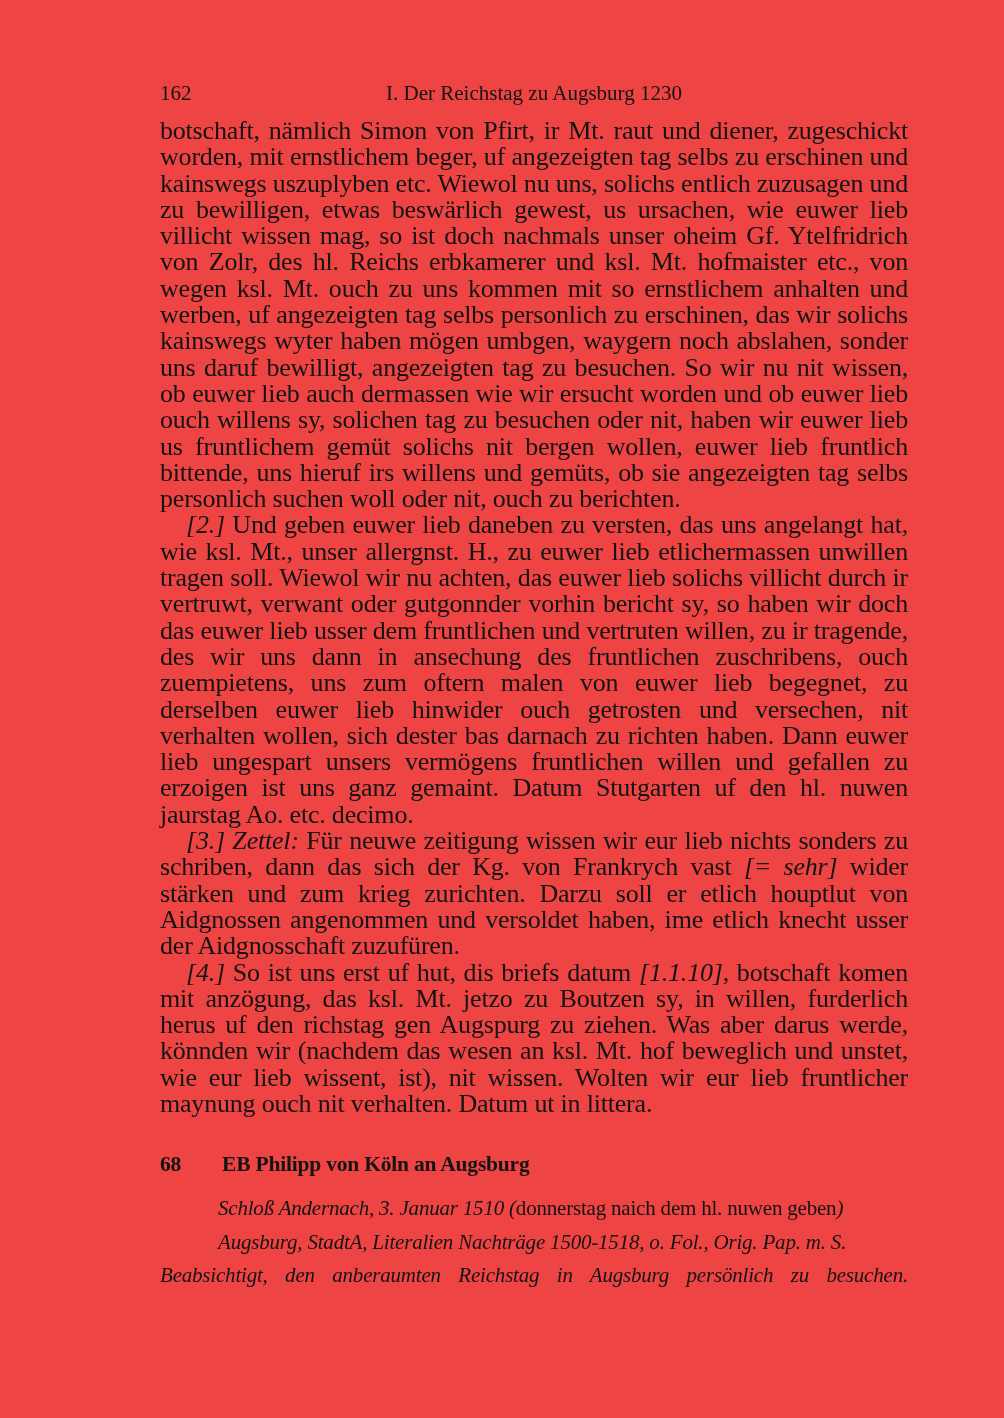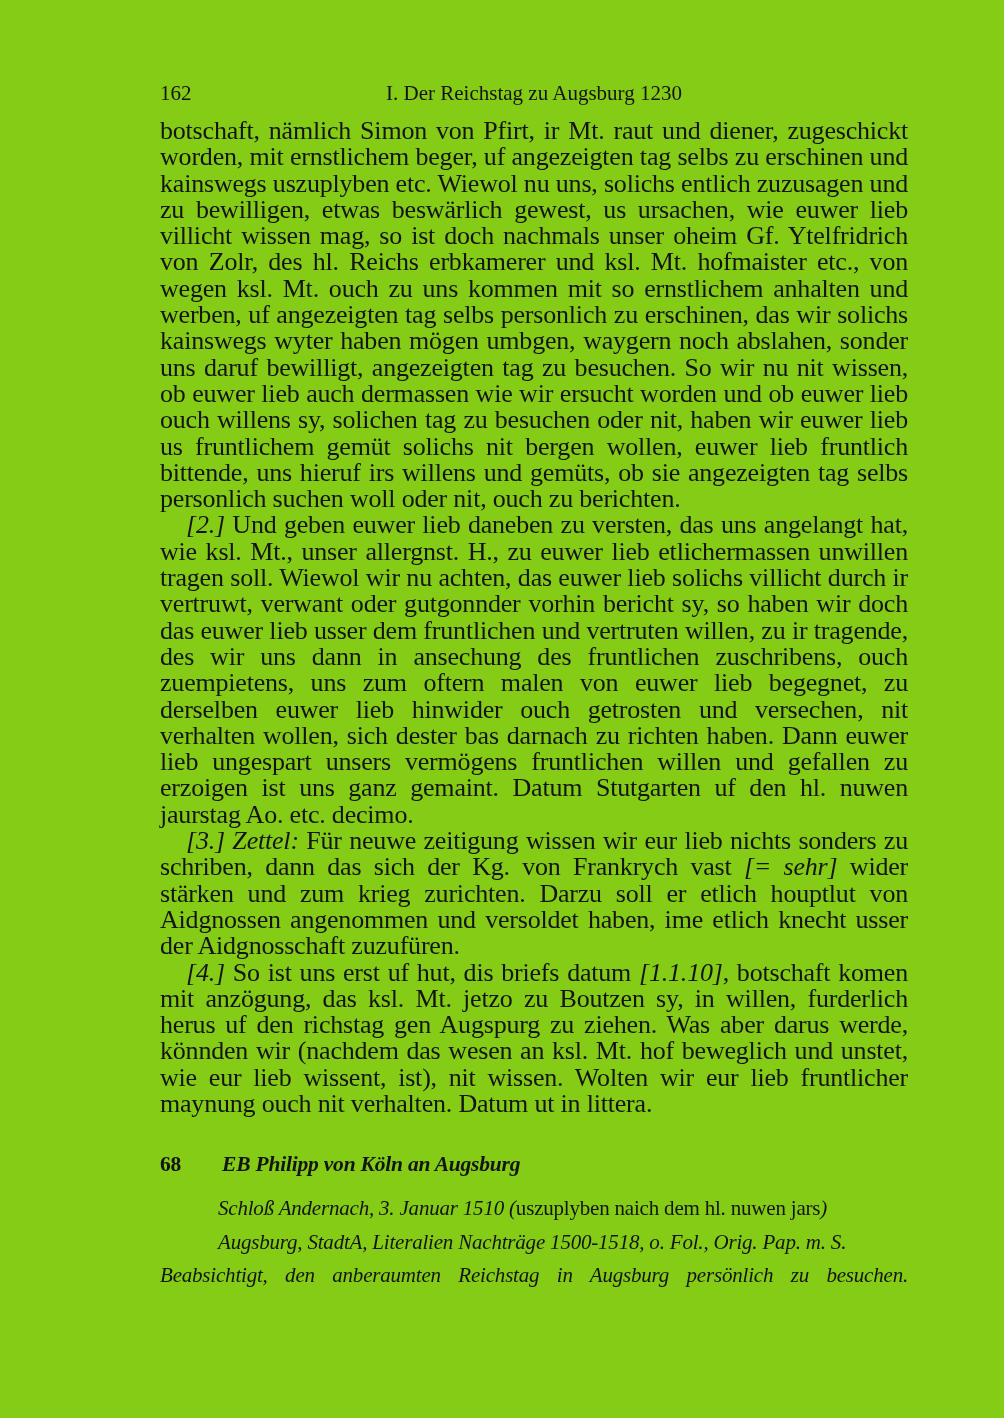--- a/index.html
+++ b/index.html
@@ -1,20 +1,20 @@
 <!DOCTYPE html>
 <html><head>
 <meta charset="utf-8">
 <style>
   html, body { margin: 0; padding: 0; background: #ffffff; }
   .page {
     position: relative;
     width: 1004px;
     height: 1418px;
-    background: #84cc16;
+    background: #ef4444;
     color: #141414;
     font-family: "Liberation Serif", "DejaVu Serif", serif;
     overflow: hidden;
   }
   .text-col {
     position: absolute;
     left: 160px;
     top: 80px;
     width: 748px;
   }
@@ -49,21 +49,21 @@
   .entry { margin-top: 34px; }
   .entry-heading {
     display: flex;
     margin: 0 0 17px 0;
     font-size: 21.5px;
     line-height: 27px;
     font-weight: bold;
     letter-spacing: -0.2px;
   }
   .entry-number { width: 62px; flex: 0 0 62px; }
-  .entry-title { flex: 1; font-style: italic; }
+  .entry-title { flex: 1; }
   .entry-dateline, .entry-source {
     margin: 0 0 7px 0;
     padding-left: 58px;
     font-size: 21px;
     line-height: 26.5px;
     letter-spacing: -0.2px;
   }
   .entry-summary {
     margin: 0;
     font-size: 21px;
@@ -90,19 +90,19 @@
       <p class="indent"><span class="it">[2.]</span><span> Und geben euwer lieb daneben zu versten, das uns angelangt hat, wie ksl. Mt., unser allergnst. H., zu euwer lieb etlichermassen unwillen tragen soll. Wiewol wir nu achten, das euwer lieb solichs villicht durch ir vertruwt, verwant oder gutgonnder vorhin bericht sy, so haben wir doch das euwer lieb usser dem fruntlichen und vertruten willen, zu ir tragende, des wir uns dann in ansechung des fruntlichen zuschribens, ouch zuempietens, uns zum oftern malen von euwer lieb begegnet, zu derselben euwer lieb hinwider ouch getrosten und versechen, nit verhalten wollen, sich dester bas darnach zu richten haben. Dann euwer lieb ungespart unsers vermögens fruntlichen willen und gefallen zu erzoigen ist uns ganz gemaint. Datum Stutgarten uf den hl. nuwen jaurstag Ao. etc. decimo.</span></p>
       <p class="indent"><span class="it">[3.] Zettel:</span><span> Für neuwe zeitigung wissen wir eur lieb nichts sonders zu schriben, dann das sich der Kg. von Frankrych vast </span><span class="it">[= sehr]</span><span> wider stärken und zum krieg zurichten. Darzu soll er etlich houptlut von Aidgnossen angenommen und versoldet haben, ime etlich knecht usser der Aidgnosschaft zuzufüren.</span></p>
       <p class="indent"><span class="it">[4.]</span><span> So ist uns erst uf hut, dis briefs datum </span><span class="it">[1.1.10]</span><span>, botschaft komen mit anzögung, das ksl. Mt. jetzo zu Boutzen sy, in willen, furderlich herus uf den richstag gen Augspurg zu ziehen. Was aber darus werde, könnden wir (nachdem das wesen an ksl. Mt. hof beweglich und unstet, wie eur lieb wissent, ist), nit wissen. Wolten wir eur lieb fruntlicher maynung ouch nit verhalten. Datum ut in littera.</span></p>
     </main>
 
     <section class="entry">
       <h2 class="entry-heading">
         <span class="entry-number">68</span>
         <span class="entry-title">EB Philipp von Köln an Augsburg</span>
       </h2>
-      <p class="entry-dateline"><span class="it">Schloß Andernach, 3. Januar 1510 (</span><span>uszuplyben naich dem hl. nuwen jars</span><span class="it">)</span></p>
+      <p class="entry-dateline"><span class="it">Schloß Andernach, 3. Januar 1510 (</span><span>donnerstag naich dem hl. nuwen geben</span><span class="it">)</span></p>
       <p class="entry-source"><em>Augsburg, StadtA, Literalien Nachträge 1500-1518, o. Fol., Orig. Pap. m. S.</em></p>
       <p class="entry-summary"><em>Beabsichtigt, den anberaumten Reichstag in Augsburg persönlich zu besuchen.</em></p>
     </section>
 
   </div>
 </div>
 
 </body></html>

